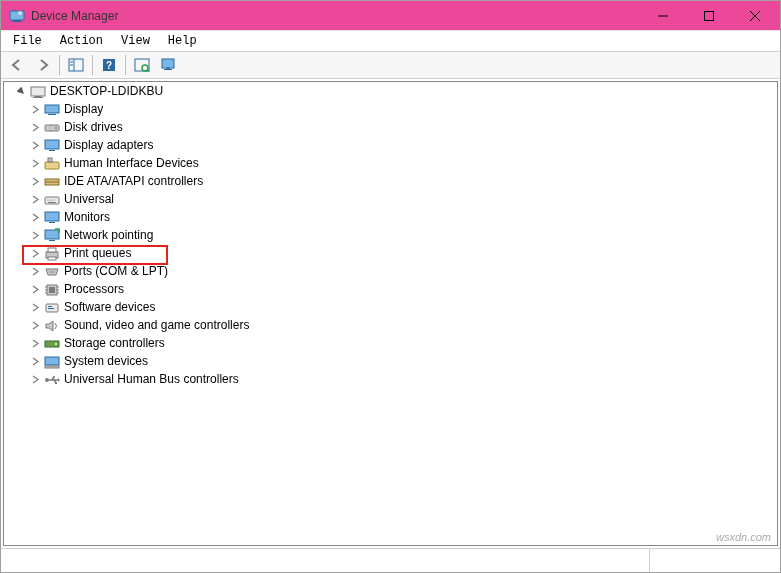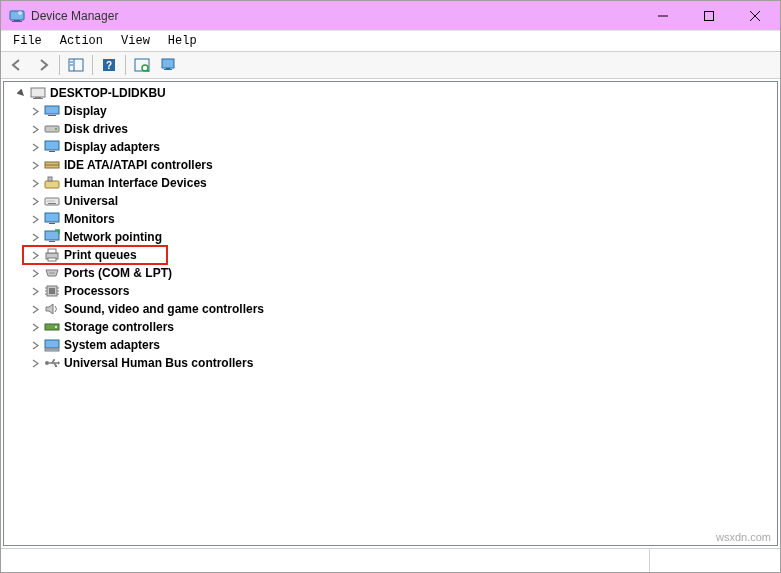--- a/index.html
+++ b/index.html
@@ -15,21 +15,21 @@
   .window {
     width: 781px; height: 573px;
     border: 1px solid #9f9f9f;
     display: flex; flex-direction: column;
     background: #fff;
   }
   .titlebar {
     height: 30px;
     display: flex; align-items: center;
     padding: 0 2px 0 8px;
-    background: #f0abfc;
+    background: #ec4899;
     border-bottom: 1px solid #e5e5e5;
   }
   .titlebar .app-icon { width: 16px; height: 16px; margin-right: 6px; }
   .titlebar .title { flex: 0 0 auto; color: #333; }
   .titlebar .spacer { flex: 1 1 auto; }
   .win-btn {
     width: 46px; height: 30px;
     display: flex; align-items: center; justify-content: center;
     color: #333;
   }
@@ -61,25 +61,24 @@
     flex: 1 1 auto;
     margin: 2px;
     border: 1px solid #828790;
     background: #fff;
     overflow: auto;
     padding: 2px 0;
   }
   .tree-root { list-style: none; margin: 0; padding: 0; }
   .tree-root ul { list-style: none; margin: 0; padding: 0 0 0 20px; }
   .tree-row {
-    display: flex; align-items: center;
+    display: flex; 
     height: 18px;
     padding-left: 4px;
     white-space: nowrap;
-    font-weight: bold;
   }
   .expander {
     width: 14px; height: 14px;
     display: flex; align-items: center; justify-content: center;
     flex: 0 0 14px;
   }
   .expander svg { width: 9px; height: 9px; }
   .node-icon {
     width: 16px; height: 16px; flex: 0 0 16px;
     margin: 0 3px 0 2px;
@@ -94,21 +93,21 @@
   .status-area {
     height: 24px;
     border-top: 1px solid #d0d0d0;
     display: flex;
   }
   .status-left { flex: 1 1 auto; border-right: 1px solid #d0d0d0; }
   .status-right { width: 130px; }
   .watermark {
     position: absolute;
     right: 10px; bottom: 30px;
-    color: #aaa; font-size: 11px;
+    color: #aaa; font-size: 11px; font-style: italic;
   }
   .wrap { position: relative; }
 </style>
 </head>
 <body>
 
 <div class="wrap">
 <div class="window">
 
   <div class="titlebar">
@@ -252,49 +251,49 @@
                   <span class="node-icon">
                     <svg viewBox="0 0 16 16">
                       <rect x="1" y="2" width="14" height="9" fill="#7ab6e8" stroke="#2a6aa0"></rect>
                       <rect x="5" y="12" width="6" height="1" fill="#2a6aa0"></rect>
                     </svg>
                   </span>
                   <span class="node-label">Display adapters</span>
                 </div>
               </li>
               <li>
+                <div class="tree-row" id="row-3">
+                  <span class="expander">
+                    <svg viewBox="0 0 9 9">
+                      <path d="M2 1 L7 4.5 L2 8" fill="none" stroke="#7a7a7a" stroke-width="1.2"></path>
+                    </svg>
+                  </span>
+                  <span class="node-icon">
+                    <svg viewBox="0 0 16 16">
+                      <rect x="1" y="6" width="14" height="7" rx="1" fill="#e6d28a" stroke="#a08030"></rect>
+                      <rect x="4" y="2" width="4" height="4" fill="#c0c0c0" stroke="#7a7a7a"></rect>
+                    </svg>
+                  </span>
+                  <span class="node-label">Human Interface Devices</span>
+                </div>
+              </li>
+              <li>
                 <div class="tree-row" id="row-4">
                   <span class="expander">
                     <svg viewBox="0 0 9 9">
                       <path d="M2 1 L7 4.5 L2 8" fill="none" stroke="#7a7a7a" stroke-width="1.2"></path>
                     </svg>
                   </span>
                   <span class="node-icon">
                     <svg viewBox="0 0 16 16">
                       <rect x="1" y="5" width="14" height="6" fill="#d7c07a" stroke="#8a6a2a"></rect>
                       <line x1="1" y1="8" x2="15" y2="8" stroke="#8a6a2a"></line>
                     </svg>
                   </span>
                   <span class="node-label">IDE ATA/ATAPI controllers</span>
-                </div>
-              </li>
-              <li>
-                <div class="tree-row" id="row-3">
-                  <span class="expander">
-                    <svg viewBox="0 0 9 9">
-                      <path d="M2 1 L7 4.5 L2 8" fill="none" stroke="#7a7a7a" stroke-width="1.2"></path>
-                    </svg>
-                  </span>
-                  <span class="node-icon">
-                    <svg viewBox="0 0 16 16">
-                      <rect x="1" y="6" width="14" height="7" rx="1" fill="#e6d28a" stroke="#a08030"></rect>
-                      <rect x="4" y="2" width="4" height="4" fill="#c0c0c0" stroke="#7a7a7a"></rect>
-                    </svg>
-                  </span>
-                  <span class="node-label">Human Interface Devices</span>
                 </div>
               </li>
               <li>
                 <div class="tree-row" id="row-5">
                   <span class="expander">
                     <svg viewBox="0 0 9 9">
                       <path d="M2 1 L7 4.5 L2 8" fill="none" stroke="#7a7a7a" stroke-width="1.2"></path>
                     </svg>
                   </span>
                   <span class="node-icon">
@@ -394,20 +393,37 @@
                       <line x1="1" y1="11" x2="3" y2="11" stroke="#7a7a7a"></line>
                       <line x1="13" y1="5" x2="15" y2="5" stroke="#7a7a7a"></line>
                       <line x1="13" y1="8" x2="15" y2="8" stroke="#7a7a7a"></line>
                       <line x1="13" y1="11" x2="15" y2="11" stroke="#7a7a7a"></line>
                     </svg>
                   </span>
                   <span class="node-label">Processors</span>
                 </div>
               </li>
               <li>
+                <div class="tree-row" id="row-12">
+                  <span class="expander">
+                    <svg viewBox="0 0 9 9">
+                      <path d="M2 1 L7 4.5 L2 8" fill="none" stroke="#7a7a7a" stroke-width="1.2"></path>
+                    </svg>
+                  </span>
+                  <span class="node-icon">
+                    <svg viewBox="0 0 16 16">
+                      <rect x="2" y="4" width="12" height="8" rx="1" fill="#eaeaea" stroke="#7a7a7a"></rect>
+                      <rect x="4" y="6" width="4" height="1" fill="#2a6aa0"></rect>
+                      <rect x="4" y="8" width="6" height="1" fill="#2a6aa0"></rect>
+                    </svg>
+                  </span>
+                  <span class="node-label">Software devices</span>
+                </div>
+              </li>
+              <li>
                 <div class="tree-row" id="row-13">
                   <span class="expander">
                     <svg viewBox="0 0 9 9">
                       <path d="M2 1 L7 4.5 L2 8" fill="none" stroke="#7a7a7a" stroke-width="1.2"></path>
                     </svg>
                   </span>
                   <span class="node-icon">
                     <svg viewBox="0 0 16 16">
                       <path d="M2 6 L5 6 L9 3 L9 13 L5 10 L2 10 Z" fill="#c9c9c9" stroke="#7a7a7a"></path>
                       <path d="M11 5 Q14 8 11 11" fill="none" stroke="#7a7a7a"></path>
@@ -438,21 +454,21 @@
                     <svg viewBox="0 0 9 9">
                       <path d="M2 1 L7 4.5 L2 8" fill="none" stroke="#7a7a7a" stroke-width="1.2"></path>
                     </svg>
                   </span>
                   <span class="node-icon">
                     <svg viewBox="0 0 16 16">
                       <rect x="1" y="3" width="14" height="8" fill="#7ab6e8" stroke="#2a6aa0"></rect>
                       <rect x="1" y="12" width="14" height="2" fill="#c9c9c9" stroke="#7a7a7a"></rect>
                     </svg>
                   </span>
-                  <span class="node-label">System adapters</span>
+                  <span class="node-label">System devices</span>
                 </div>
               </li>
               <li>
                 <div class="tree-row" id="row-16">
                   <span class="expander">
                     <svg viewBox="0 0 9 9">
                       <path d="M2 1 L7 4.5 L2 8" fill="none" stroke="#7a7a7a" stroke-width="1.2"></path>
                     </svg>
                   </span>
                   <span class="node-icon">

